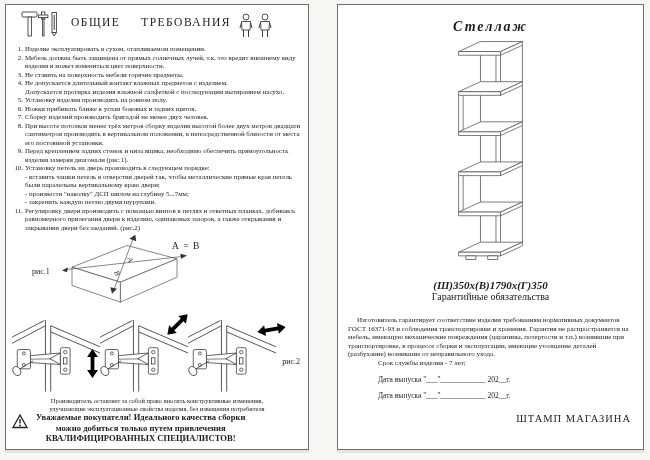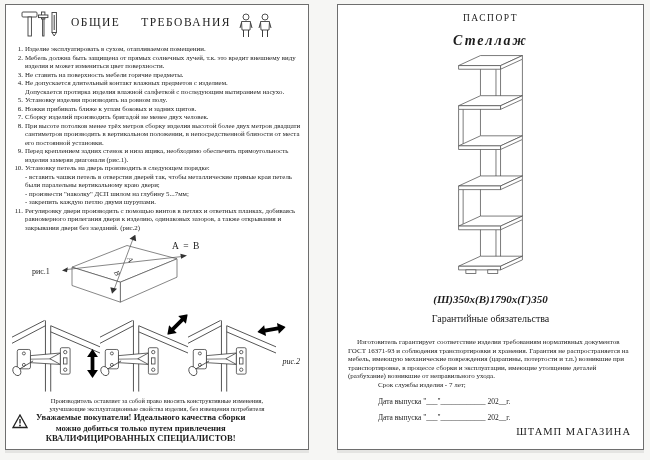--- a/index.html
+++ b/index.html
@@ -34,21 +34,21 @@
   .req-num { width:13px; text-align:right; flex:none; padding-right:2px; }
   .req-text { flex:1; white-space:pre-line; }
 
   .fig1-row { position:relative; height:76px; margin-top:3px; }
   .fig1-label { position:absolute; left:20px; top:32px; font-size:8px; }
   .fig1-svg { position:absolute; left:50px; top:0; }
   .fig1-eq { position:absolute; left:160px; top:6px; font-size:9.5px; letter-spacing:1px; }
   .diag-lbl { font-size:9px; font-style:italic; fill:#222; }
 
   .fig2-row { position:relative; display:flex; 
-              padding-right:28px; height:82px; margin-top:2px;font-style:italic; }
+              padding-right:28px; height:82px; margin-top:2px; }
   .fig2-label { position:absolute; right:2px; top:44px; font-size:8px; }
   .hinge-fig { position:relative; width:88px; height:80px; }
   .hinge-fig svg.h { width:88px; height:80px; }
   .arr { position:absolute; width:13px; height:29px; }
   .arr-v { right:1px; top:36px; }
   .arr-d { right:4px; top:-3px; transform:rotate(45deg); }
   .arr-h { right:-2px; top:2px; transform:rotate(80deg); }
 
   .manufacturer-note {
     text-align:center; font-size:6.4px; line-height:7.6px;
@@ -63,26 +63,26 @@
     text-align:center; white-space:pre-line;
   }
   .tri { margin-top:2px; }
 
   
   .rp-passport { text-align:center; font-size:9.5px; letter-spacing:1.5px; margin-top:4px; }
   .rp-product { text-align:center; font-size:14px; font-weight:bold; font-style:italic;
                 letter-spacing:2px; margin-top:10px; }
   .shelf-wrap { text-align:center; height:228px; margin-top:2px; }
   .rp-dims { text-align:center; font-weight:bold; font-style:italic; font-size:11px; margin-top:14px; }
-  .gw-title { text-align:center; font-size:10px; margin-top:8px; }
+  .gw-title { text-align:center; font-size:10px; }
   .gw-body { font-size:7px; line-height:8.6px; text-indent:9px; margin-top:14px; }
   .gw-note { text-align:center; font-size:7px; line-height:8.6px; white-space:pre-line; margin-top:1px; }
   .gw-line { font-size:7px; line-height:8.6px; margin-left:30px; }
   .date-line { font-size:7.5px; margin-left:30px; margin-top:7px; }
-  .rp-stamp { text-align:right; font-size:10.5px; letter-spacing:1px; margin-top:4px; padding-right:2px; }
+  .rp-stamp { text-align:right; font-size:10.5px; letter-spacing:1px; margin-top:13px; padding-right:2px; }
 
   svg .face { fill:#fff; stroke:#4a4a4a; stroke-width:.8; }
   svg .ln   { stroke:#4a4a4a; stroke-width:.8; fill:none; }
   svg .ln2  { stroke:#3d3d3d; stroke-width:1; fill:none; }
   svg .scr  { fill:#fff; stroke:#3d3d3d; stroke-width:.9; }
 </style>
 </head>
 <body>
 
 <svg width="0" height="0" style="position:absolute" aria-hidden="true">
@@ -255,21 +255,20 @@
         <line x1="8" y1="5" x2="8" y2="9.5" stroke="#222" stroke-width="1.4"></line>
         <circle cx="8" cy="11.5" r=".9" fill="#222"></circle>
       </svg>
       <div class="warning-text">Уважаемые покупатели! Идеального качества сборки
 можно добиться только путем привлечения
 КВАЛИФИЦИРОВАННЫХ СПЕЦИАЛИСТОВ!</div>
     </div>
   </div>
 
   <div class="page right">
-    <div class="rp-passport">ПАСПОРТ</div>
     <div class="rp-product">Стеллаж</div>
 
     <div class="shelf-wrap">
       <svg id="shelf-svg" width="137" height="228" viewBox="0 0 150 250">
           <line x1="64" y1="11" x2="64" y2="49" class="ln"></line>
           <line x1="110" y1="9" x2="110" y2="49" class="ln"></line>
           <line x1="81" y1="20" x2="81" y2="60" class="ln"></line>
           <line x1="86" y1="20" x2="86" y2="60" class="ln"></line>
           <line x1="64" y1="55" x2="64" y2="93" class="ln"></line>
           <line x1="110" y1="53" x2="110" y2="93" class="ln"></line>

